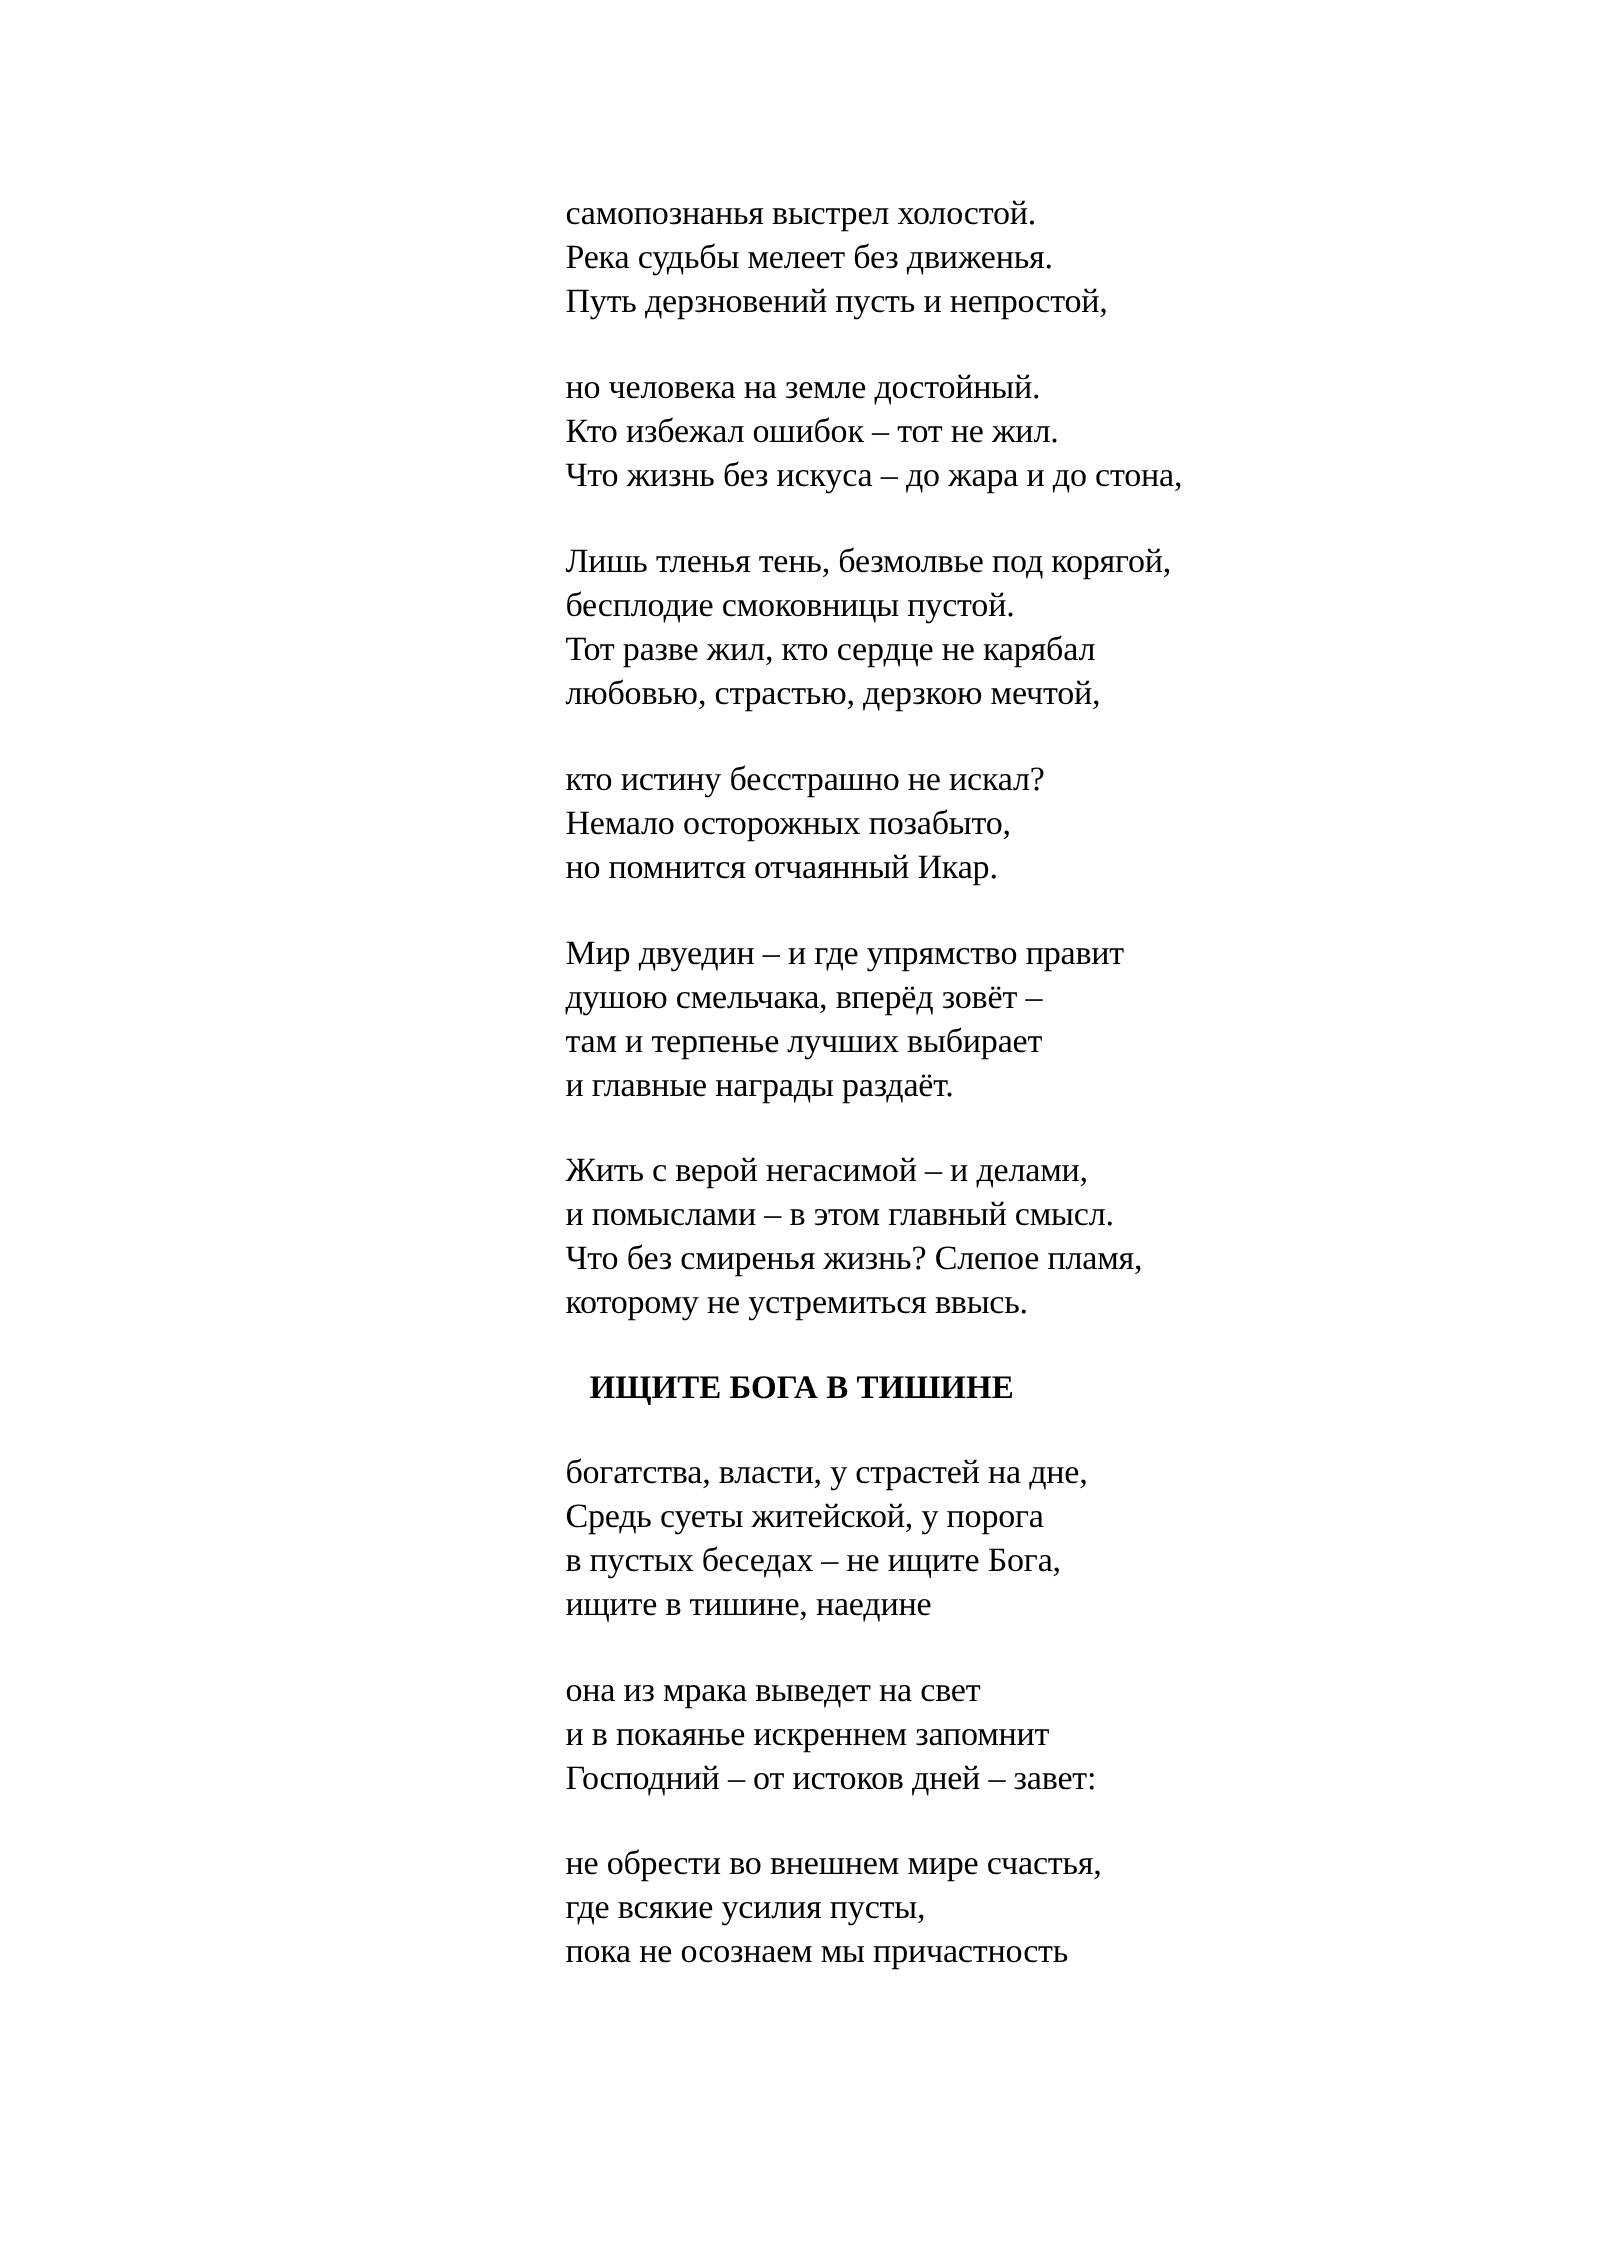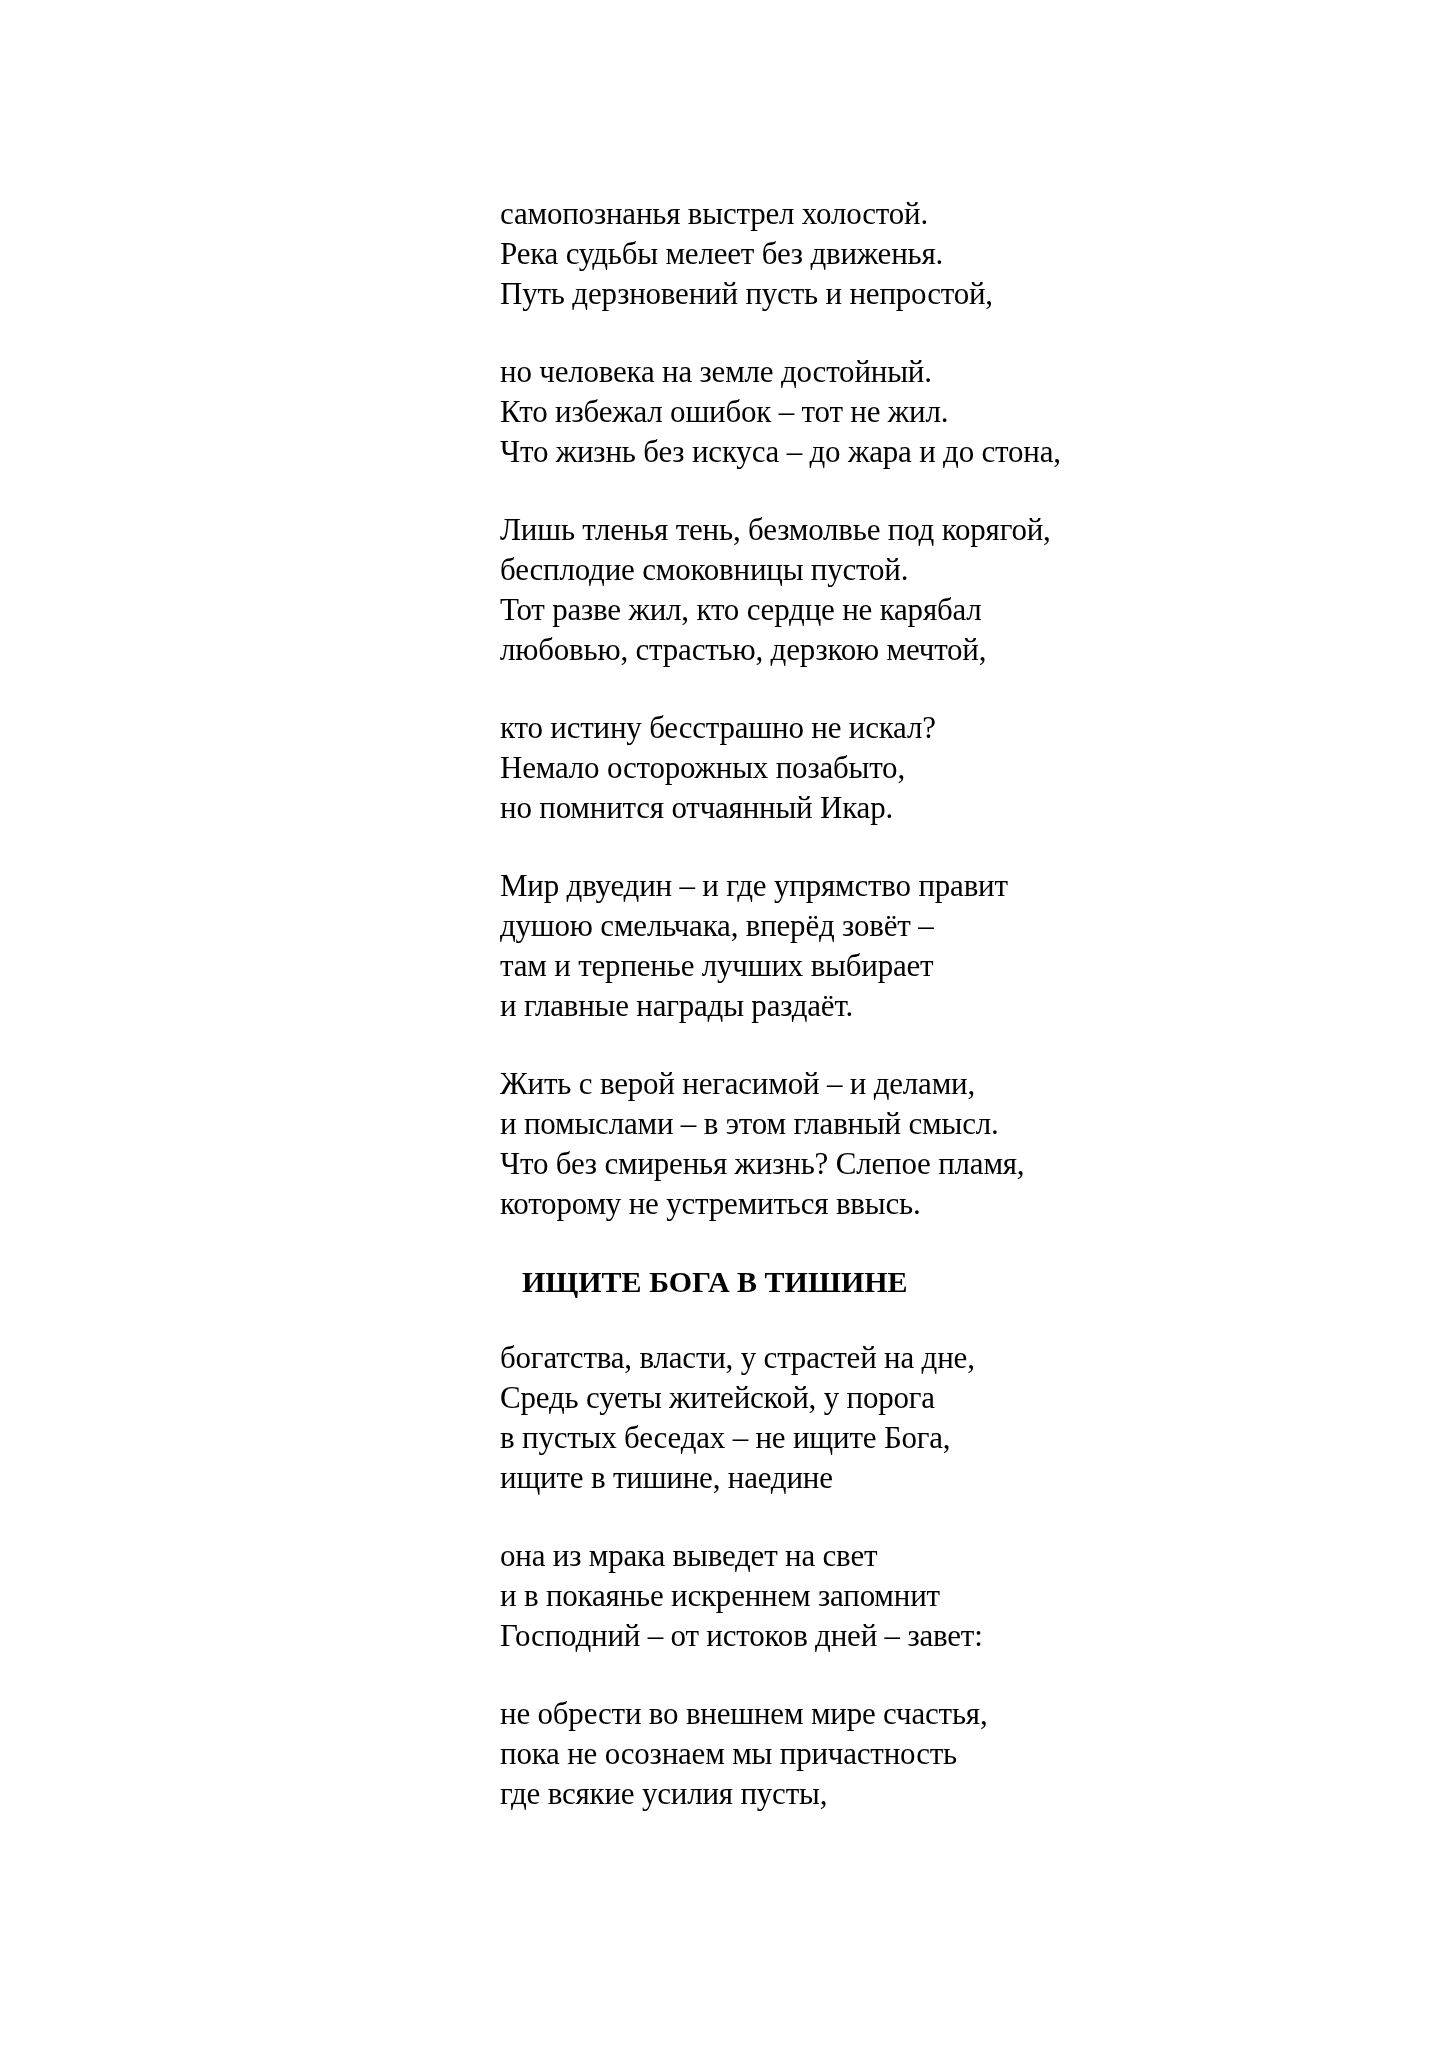--- a/index.html
+++ b/index.html
@@ -1,21 +1,21 @@
 <!DOCTYPE html>
 <html><head>
 <meta charset="utf-8">
 <style>
   html, body { margin: 0; padding: 0; background: #ffffff; }
   body {
     width: 1455px; height: 2058px; position: relative; overflow: hidden;
     font-family: "Liberation Serif", "DejaVu Serif", serif;
     color: #000000;
   }
-  .page { position: absolute; left: 500px; top: 174px; width: 900px; margin-top: 20px; }
+  .page { position: absolute; left: 514px; top: 174px; width: 900px; }
   .stanza { margin: 0 0 38px 0; }
   .line {
     font-size: 31px; line-height: 40px; height: 40px; white-space: nowrap;
     letter-spacing: -0.2px;
   }
   .title {
     font-size: 30px; font-weight: bold; line-height: 40px; height: 40px;
     margin: 18px 0 36px 22px; white-space: nowrap;
   }
 </style>
@@ -73,17 +73,17 @@
   </div>
 
   <div class="stanza">
     <div class="line">она из мрака выведет на свет</div>
     <div class="line">и в покаянье искреннем запомнит</div>
     <div class="line">Господний – от истоков дней – завет:</div>
   </div>
 
   <div class="stanza">
     <div class="line">не обрести во внешнем мире счастья,</div>
+    <div class="line">где всякие усилия пусты,</div>
     <div class="line">пока не осознаем мы причастность</div>
-    <div class="line">где всякие усилия пусты,</div>
   </div>
 
 </div>
 
 </body></html>

